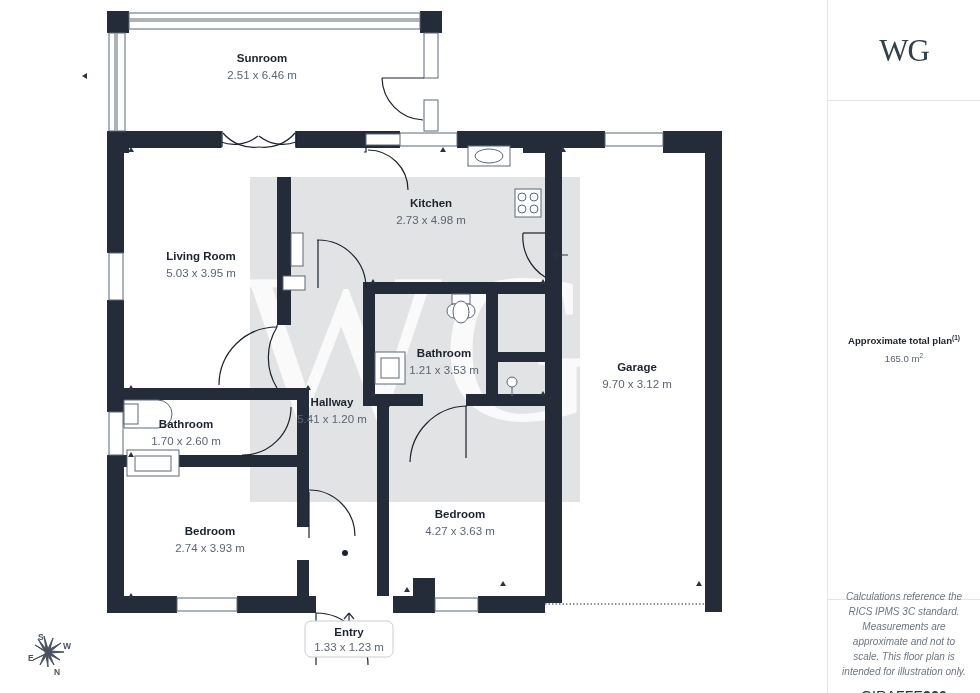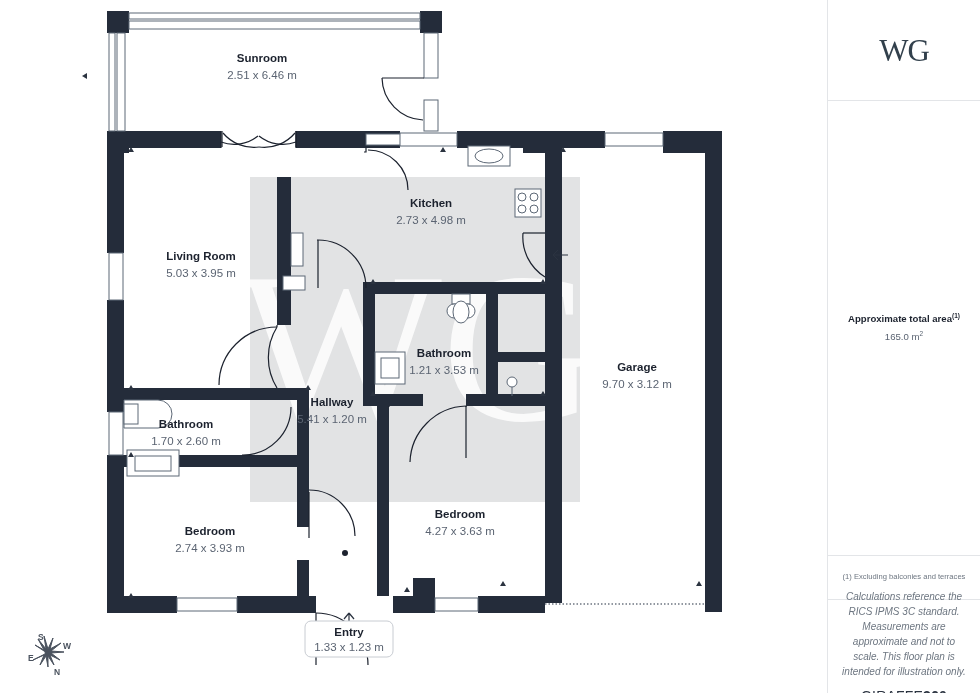--- a/index.html
+++ b/index.html
@@ -401,30 +401,27 @@
   </div>
 
   <div id="sidebar">
 
     <div class="sb-cell sb-div" id="logo-cell">
       <div class="wg-logo">WG</div>
     </div>
 
     <div class="sb-cell sb-div" id="area-cell">
       <div class="area-label">
-        <span>Approximate total area</span><sup>(1)</sup>
+        <span>Approximate total plan</span><sup>(1)</sup>
       </div>
       <div class="area-value">
         <span>165.0 m</span><sup>2</sup>
       </div>
     </div>
 
-    <div class="sb-cell sb-div" id="excl-cell">
-      <div class="excl-text">(1) Excluding balconies and terraces</div>
-    </div>
 
     <div class="sb-cell" id="notes-cell">
       <div class="notes-text">Calculations reference the RICS IPMS 3C standard. Measurements are approximate and not to scale. This floor plan is intended for illustration only.</div>
       <div class="brand"><span>GIRAFFE</span><b>360</b></div>
     </div>
 
   </div>
 </div>
 
 </body></html>

